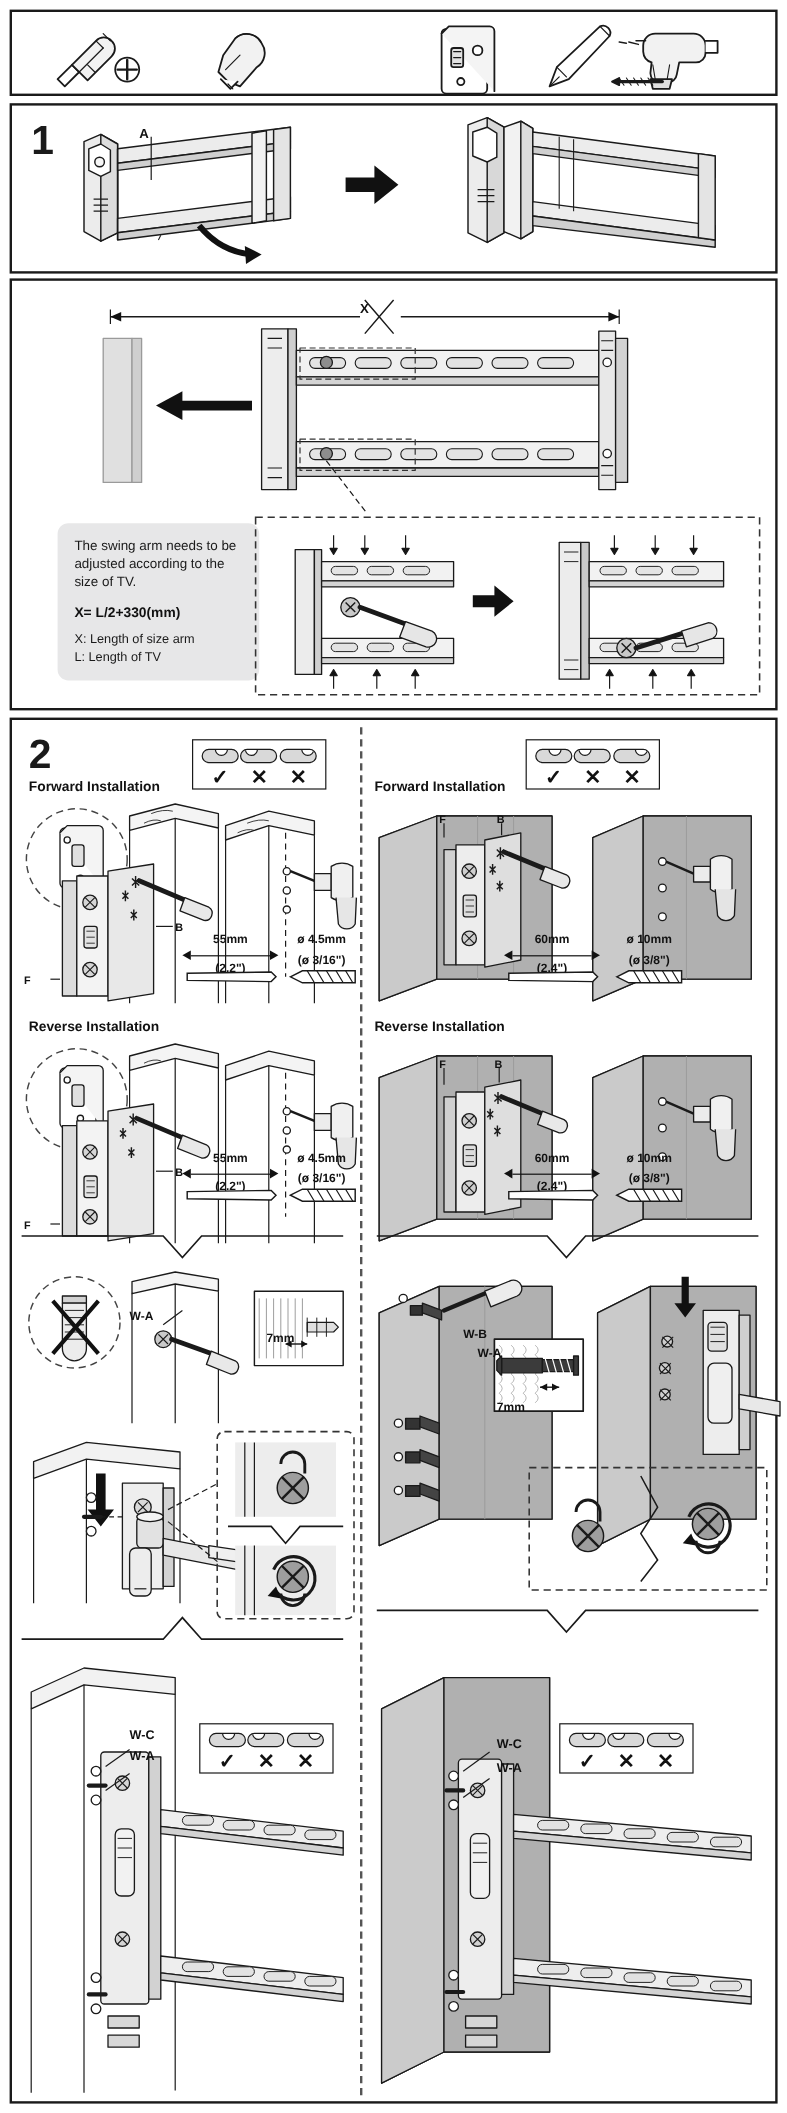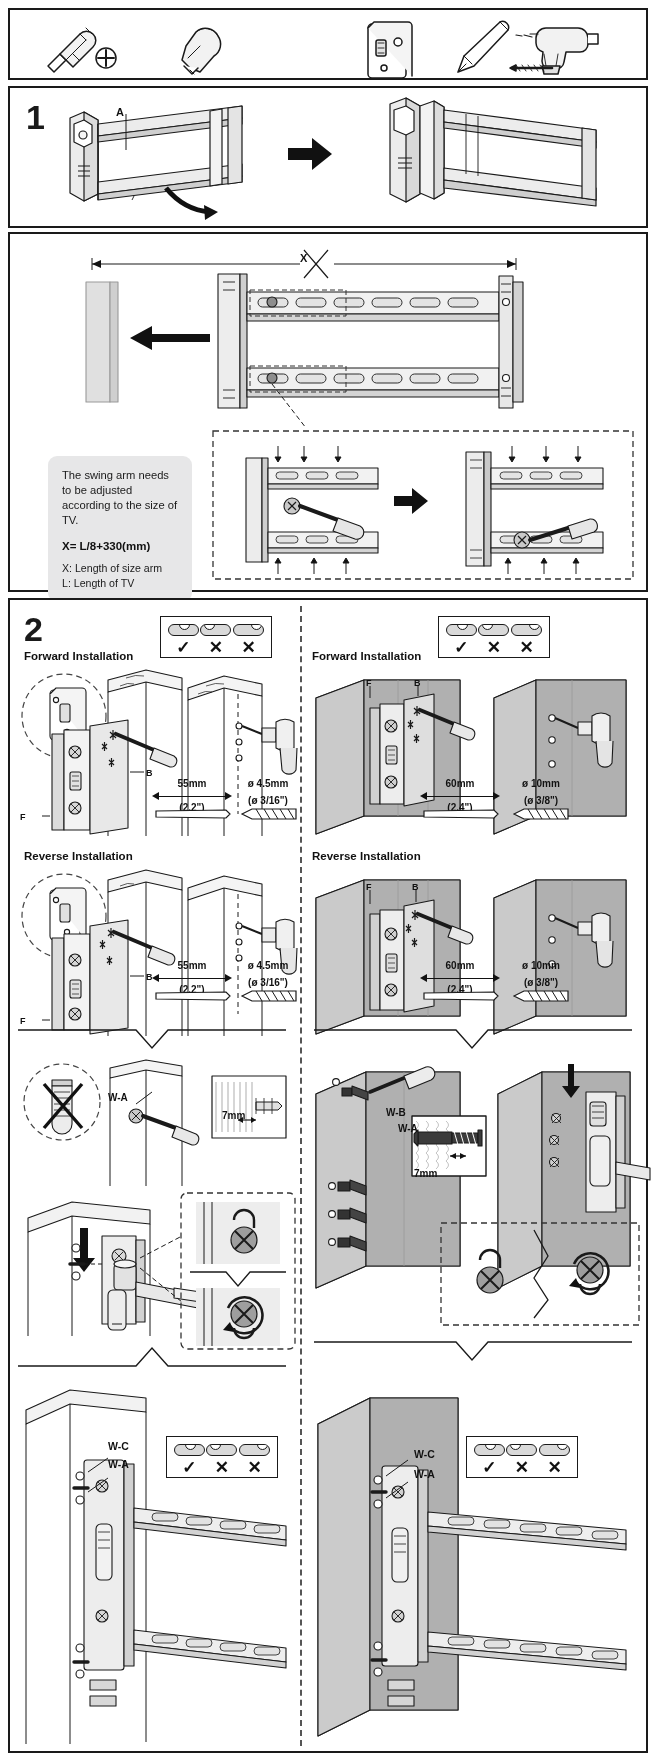--- a/index.html
+++ b/index.html
@@ -337,23 +337,23 @@
         <rect x="236" y="52" width="96" height="26" fill="none" stroke="#333" stroke-width="1" stroke-dasharray="5 3"></rect>
         <rect x="236" y="128" width="96" height="26" fill="none" stroke="#333" stroke-width="1" stroke-dasharray="5 3"></rect>
 
         <path d="M196 104 h-58 v8 l-22 -12 l22 -12 v8 h58 z" fill="#111" stroke="none"></path>
 
         <path d="M258 146 L292 190" stroke-width="1" stroke-dasharray="5 3"></path>
       </g>
     </svg>
   </div>
 
-  <div class="infobox" style="left:48px; top:456px; width:144px;">
+  <div class="infobox" style="left:48px; top:436px; width:168px;">
     <div class="t1">The swing arm needs to be adjusted according to the size of TV.</div>
-    <div class="t2">X= L/8+330(mm)</div>
+    <div class="t2">X= L/2+330(mm)</div>
     <div class="t3">X: Length of size arm
 L:  Length of TV</div>
   </div>
 
   <div class="art" style="left:212px; top:430px;">
     <svg width="428" height="152" viewBox="0 0 428 152">
       <rect x="1" y="1" width="420" height="148" fill="none" stroke="#333" stroke-width="1.3" stroke-dasharray="6 4"></rect>
       <g fill="none" stroke="#1a1a1a" stroke-width="1.1" stroke-linejoin="round">
 
         <g transform="translate(14,14)">

